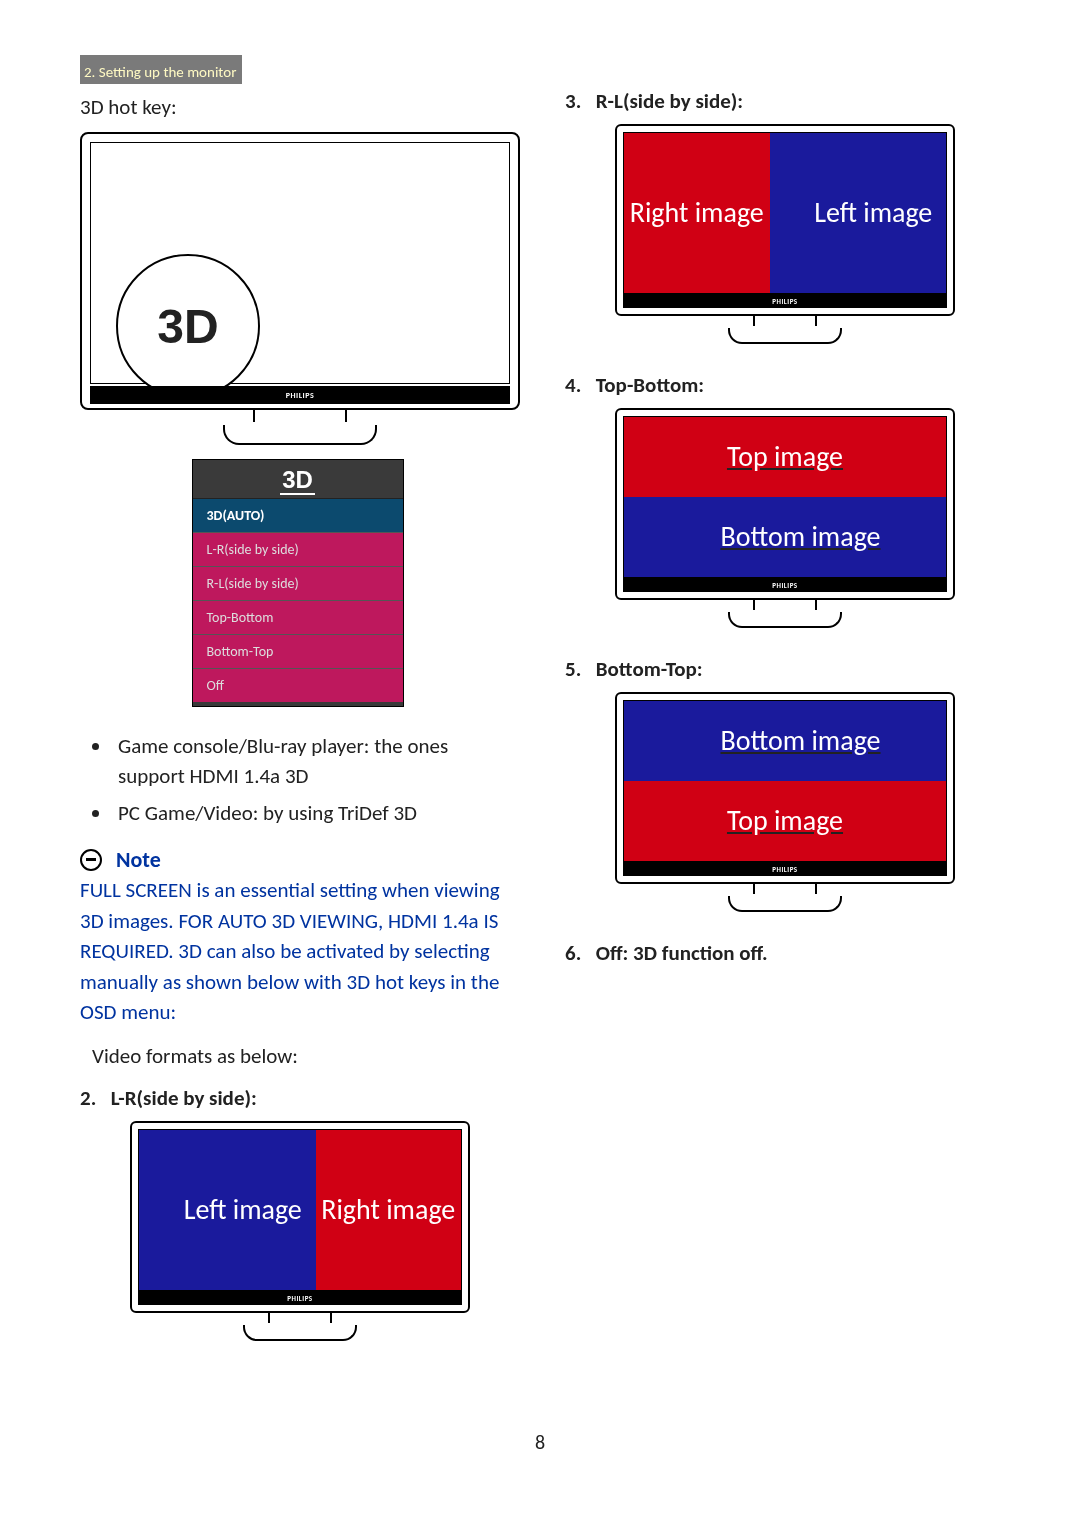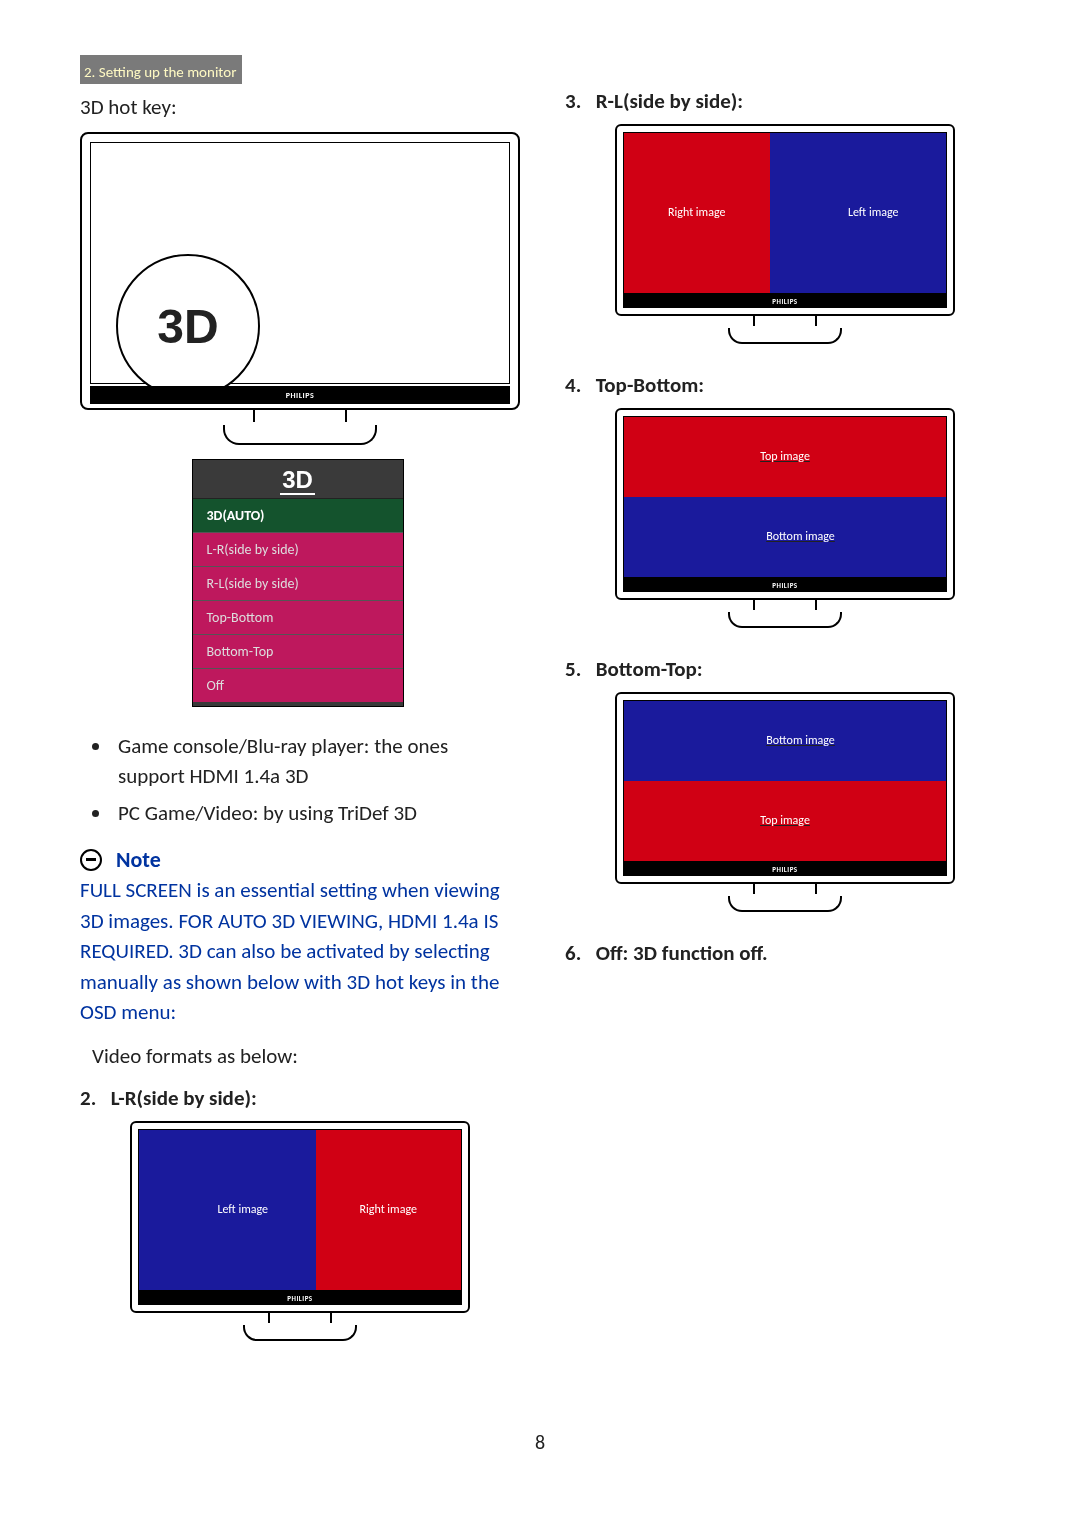--- a/index.html
+++ b/index.html
@@ -60,21 +60,21 @@
     padding: 0 2px;
   }
   .menu3d-item {
     padding: 8px 14px;
     color: #ddd;
     font-size: 14px;
     border-bottom: 1px solid #555;
     background: #be185d;
   }
   .menu3d-item.selected {
-    background: #14532d;
+    background: #0c4a6e;
     color: #fff;
     font-weight: bold;
   }
   .menu3d-item:last-child { border-bottom: none; }
 
   ol.num-list {
     margin: 0 0 10px 0;
     padding-left: 32px;
   }
   ol.num-list li {
@@ -149,21 +149,21 @@
     height: 160px;
     display: flex;
   }
   .sm-inner.vert { flex-direction: column; text-decoration: underline; }
   .half {
     flex: 1;
     display: flex;
     align-items: center;
     justify-content: center;
     color: #fff;
-    font-size: 12px;
+    font-size: 28px;
     text-align: center;
     line-height: 1.3;
   }
   .red { background: #d00014; }
   .blue { background: #1a1a9c; padding-left: 31px; }
   .sm-bezel {
     height: 14px;
     background: #000;
     position: relative;
   }

